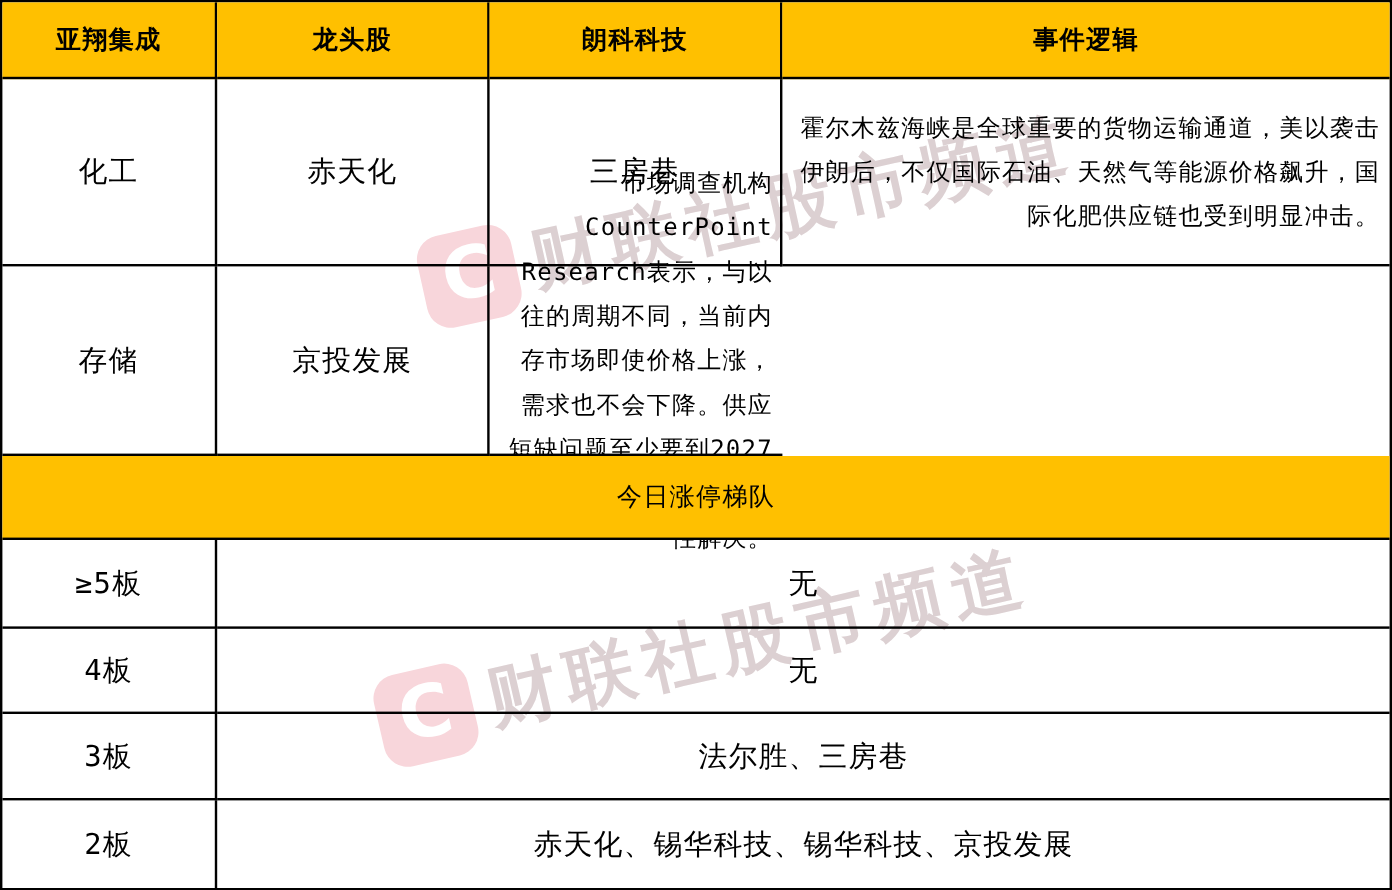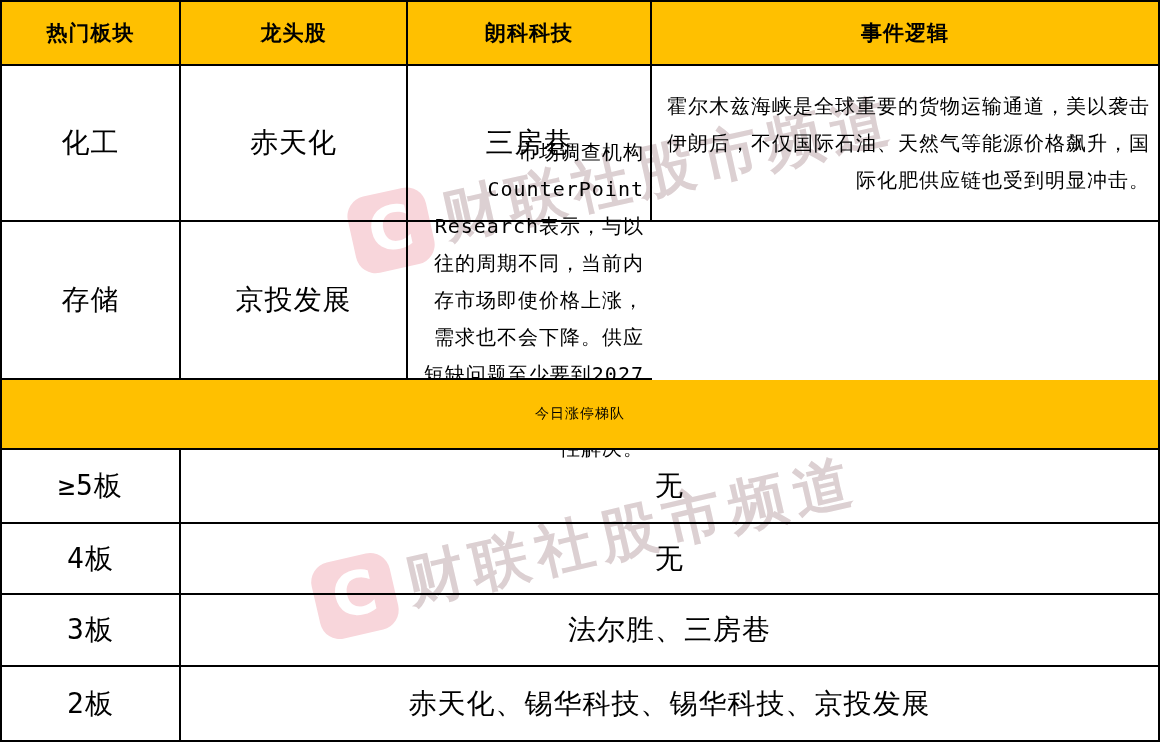--- a/index.html
+++ b/index.html
@@ -25,26 +25,26 @@
            color:var(--watermark-logo-letter);line-height:1;transform:translateY(-2px);}
   .wm-text{font-family:"DejaVu Sans",sans-serif;font-size:58px;font-weight:bold;
            letter-spacing:8px;color:var(--watermark-text);}
 
   
   .grid{position:absolute;inset:0;z-index:1;display:grid;
         grid-template-columns:179px 227px 244px 1fr;
         grid-template-rows:64px 156px 158px 70px 74px 71px 72px 1fr;
         border:2px solid var(--border);background:transparent;}
   .cell{display:flex;align-items:center;justify-content:center;text-align:center;
-        font-size:28px;letter-spacing:1px;border-bottom:2px solid var(--border);}
+        font-size:24px;letter-spacing:1px;border-bottom:2px solid var(--border);}
   .vline{border-right:2px solid var(--border);}
   .head{background:var(--header-bg);font-weight:bold;font-size:21px;}
   .logic{justify-content:flex-start;text-align:right;padding:6px 8px;font-size:20px;}
   .logic span{line-height:37px;letter-spacing:1px;display:block;}
-  .band{grid-column:1 / -1;background:var(--header-bg);font-size:14px;}
+  .band{grid-column:1 / -1;background:var(--header-bg);font-size:21px;}
   .span-right{grid-column:2 / -1;}
   .last{border-bottom:none;}
 </style>
 </head>
 <body>
 
 <div class="stage">
 
   <div class="wm-layer">
     <div class="stamp stamp-top">
@@ -56,21 +56,21 @@
     <div class="stamp stamp-bottom">
       <div class="wm-logo">
         <span>C</span>
       </div>
       <div class="wm-text">财联社股市频道</div>
     </div>
   </div>
 
   <div class="grid">
 
-    <div class="cell head vline">热门板块</div>
+    <div class="cell head vline">亚翔集成</div>
     <div class="cell head vline">龙头股</div>
     <div class="cell head vline">朗科科技</div>
     <div class="cell head">事件逻辑</div>
 
     <div class="cell vline">化工</div>
     <div class="cell vline">赤天化</div>
     <div class="cell vline">三房巷</div>
     <div class="cell logic">
       <span>霍尔木兹海峡是全球重要的货物运输通道，美以袭击伊朗后，不仅国际石油、天然气等能源价格飙升，国际化肥供应链也受到明显冲击。</span>
     </div>

